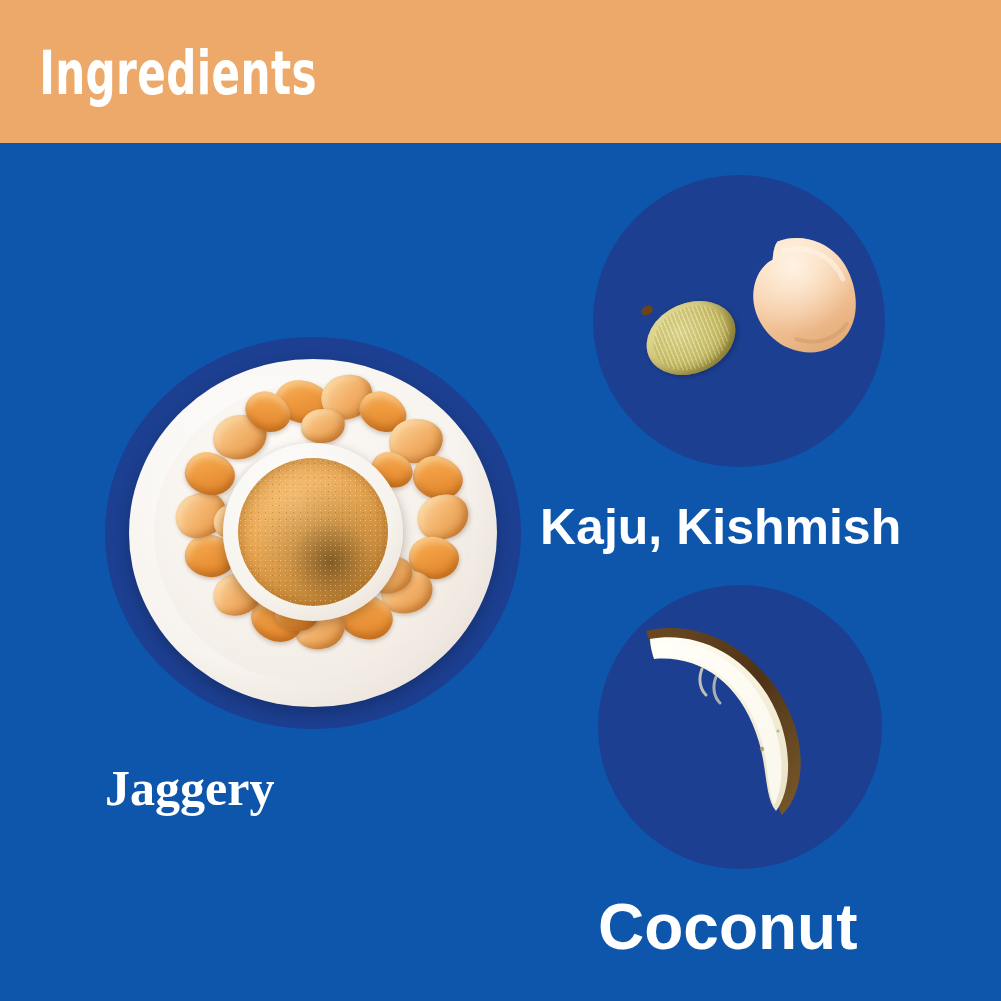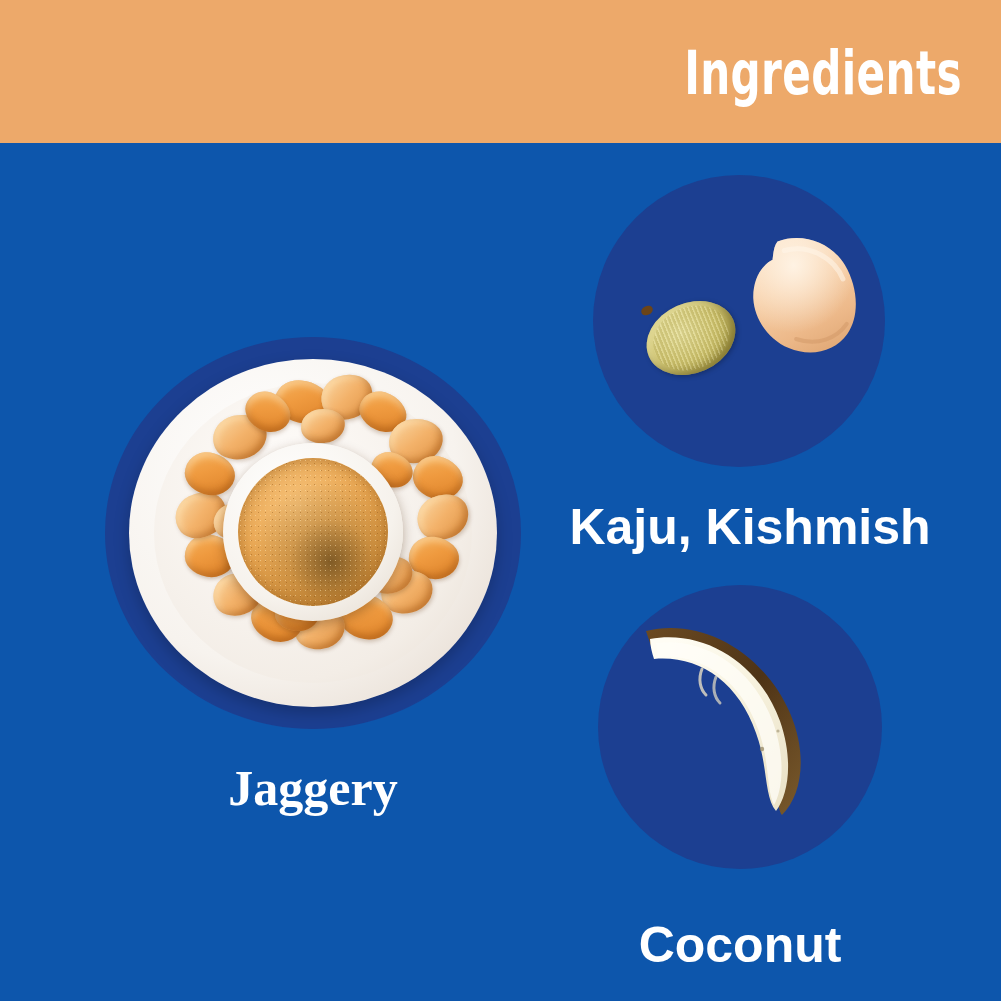--- a/index.html
+++ b/index.html
@@ -24,21 +24,21 @@
   
   #header-band {
     position: absolute;
     left: 0;
     top: 0;
     width: 1001px;
     height: 143px;
     background: #eda96a;
     display: flex;
     align-items: center;
-    justify-content: flex-end;
+    justify-content: flex-start;
   }
   #header-title {
     color: #ffffff;
     font-family: "DejaVu Sans Condensed", "Liberation Sans Narrow", "Liberation Sans", sans-serif;
     font-weight: 700;
     font-size: 60px;
     letter-spacing: 0.5px;
     line-height: 1;
     transform: scaleX(0.78);
     transform-origin: center center;
@@ -56,21 +56,21 @@
     background: #1c3f91;
     overflow: hidden;
   }
   .item-label {
     position: absolute;
     color: #ffffff;
     font-family: "Liberation Sans", sans-serif;
     font-weight: 700;
     line-height: 1;
     white-space: nowrap;
-    text-align: center;
+    text-align: left;
   }
 
   
   #jaggery-circle {
     left: 105px;
     top: 337px;
     width: 416px;
     height: 392px;
   }
   #jaggery-photo {
@@ -229,23 +229,23 @@
   }
   #coconut-slice {
     position: absolute;
     left: 34px;
     top: 24px;
     width: 200px;
     height: 212px;
   }
   #coconut-label {
     left: 598px;
-    top: 920px;
+    top: 895px;
     width: 284px;
-    font-size: 50px;
+    font-size: 64px;
   }
 </style>
 </head>
 <body>
 
 <div id="poster">
 
   <div id="header-band">
     <div id="header-title">Ingredients</div>
   </div>

